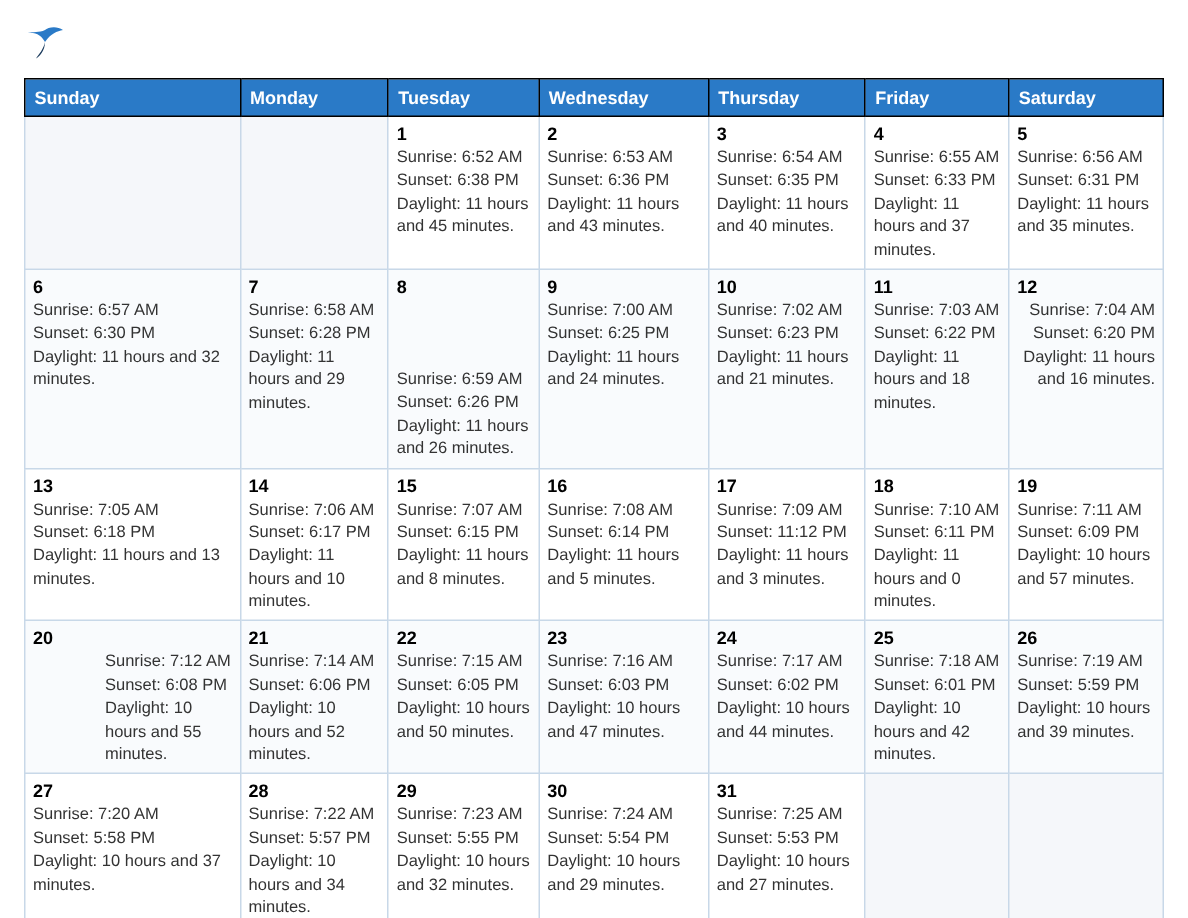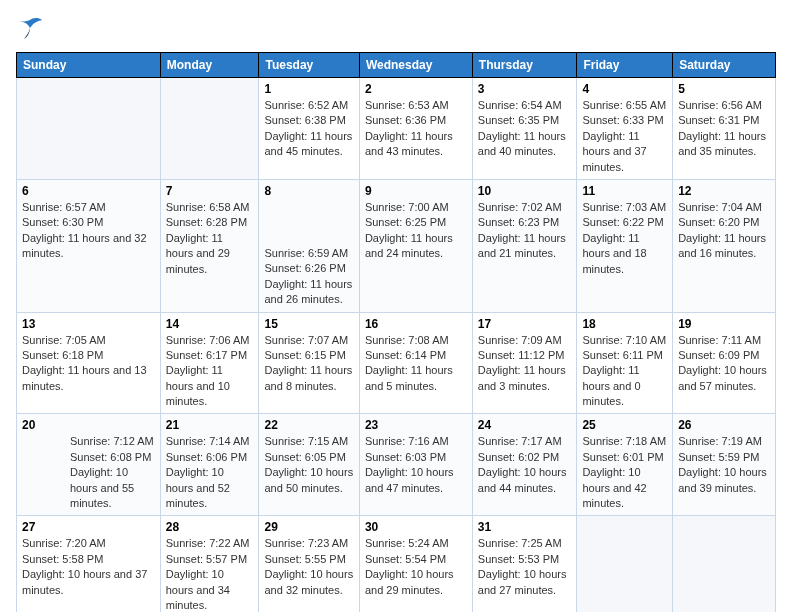--- a/index.html
+++ b/index.html
@@ -174,21 +174,21 @@
 Daylight: 11 hours and 21 minutes.</div>
         </td>
         <td>
           <div class="day-num">11</div>
           <div class="day-info" style="white-space: pre-line;">Sunrise: 7:03 AM
 Sunset: 6:22 PM
 Daylight: 11 hours and 18 minutes.</div>
         </td>
         <td>
           <div class="day-num">12</div>
-          <div class="day-info" style="white-space: pre-line;">Sunrise: 7:04 AM
+          <div class="day-info" style="white-space: pre-line; text-align: right;">Sunrise: 7:04 AM
 Sunset: 6:20 PM
 Daylight: 11 hours and 16 minutes.</div>
         </td>
       </tr>
       <tr>
         <td>
           <div class="day-num">13</div>
           <div class="day-info" style="white-space: pre-line;">Sunrise: 7:05 AM
 Sunset: 6:18 PM
 Daylight: 11 hours and 13 minutes.</div>
@@ -288,21 +288,21 @@
 Daylight: 10 hours and 34 minutes.</div>
         </td>
         <td>
           <div class="day-num">29</div>
           <div class="day-info" style="white-space: pre-line;">Sunrise: 7:23 AM
 Sunset: 5:55 PM
 Daylight: 10 hours and 32 minutes.</div>
         </td>
         <td>
           <div class="day-num">30</div>
-          <div class="day-info" style="white-space: pre-line;">Sunrise: 5:24 AM
+          <div class="day-info" style="white-space: pre-line;">Sunrise: 7:24 AM
 Sunset: 5:54 PM
 Daylight: 10 hours and 29 minutes.</div>
         </td>
         <td>
           <div class="day-num">31</div>
           <div class="day-info" style="white-space: pre-line;">Sunrise: 7:25 AM
 Sunset: 5:53 PM
 Daylight: 10 hours and 27 minutes.</div>
         </td>
         <td class="empty"></td>

